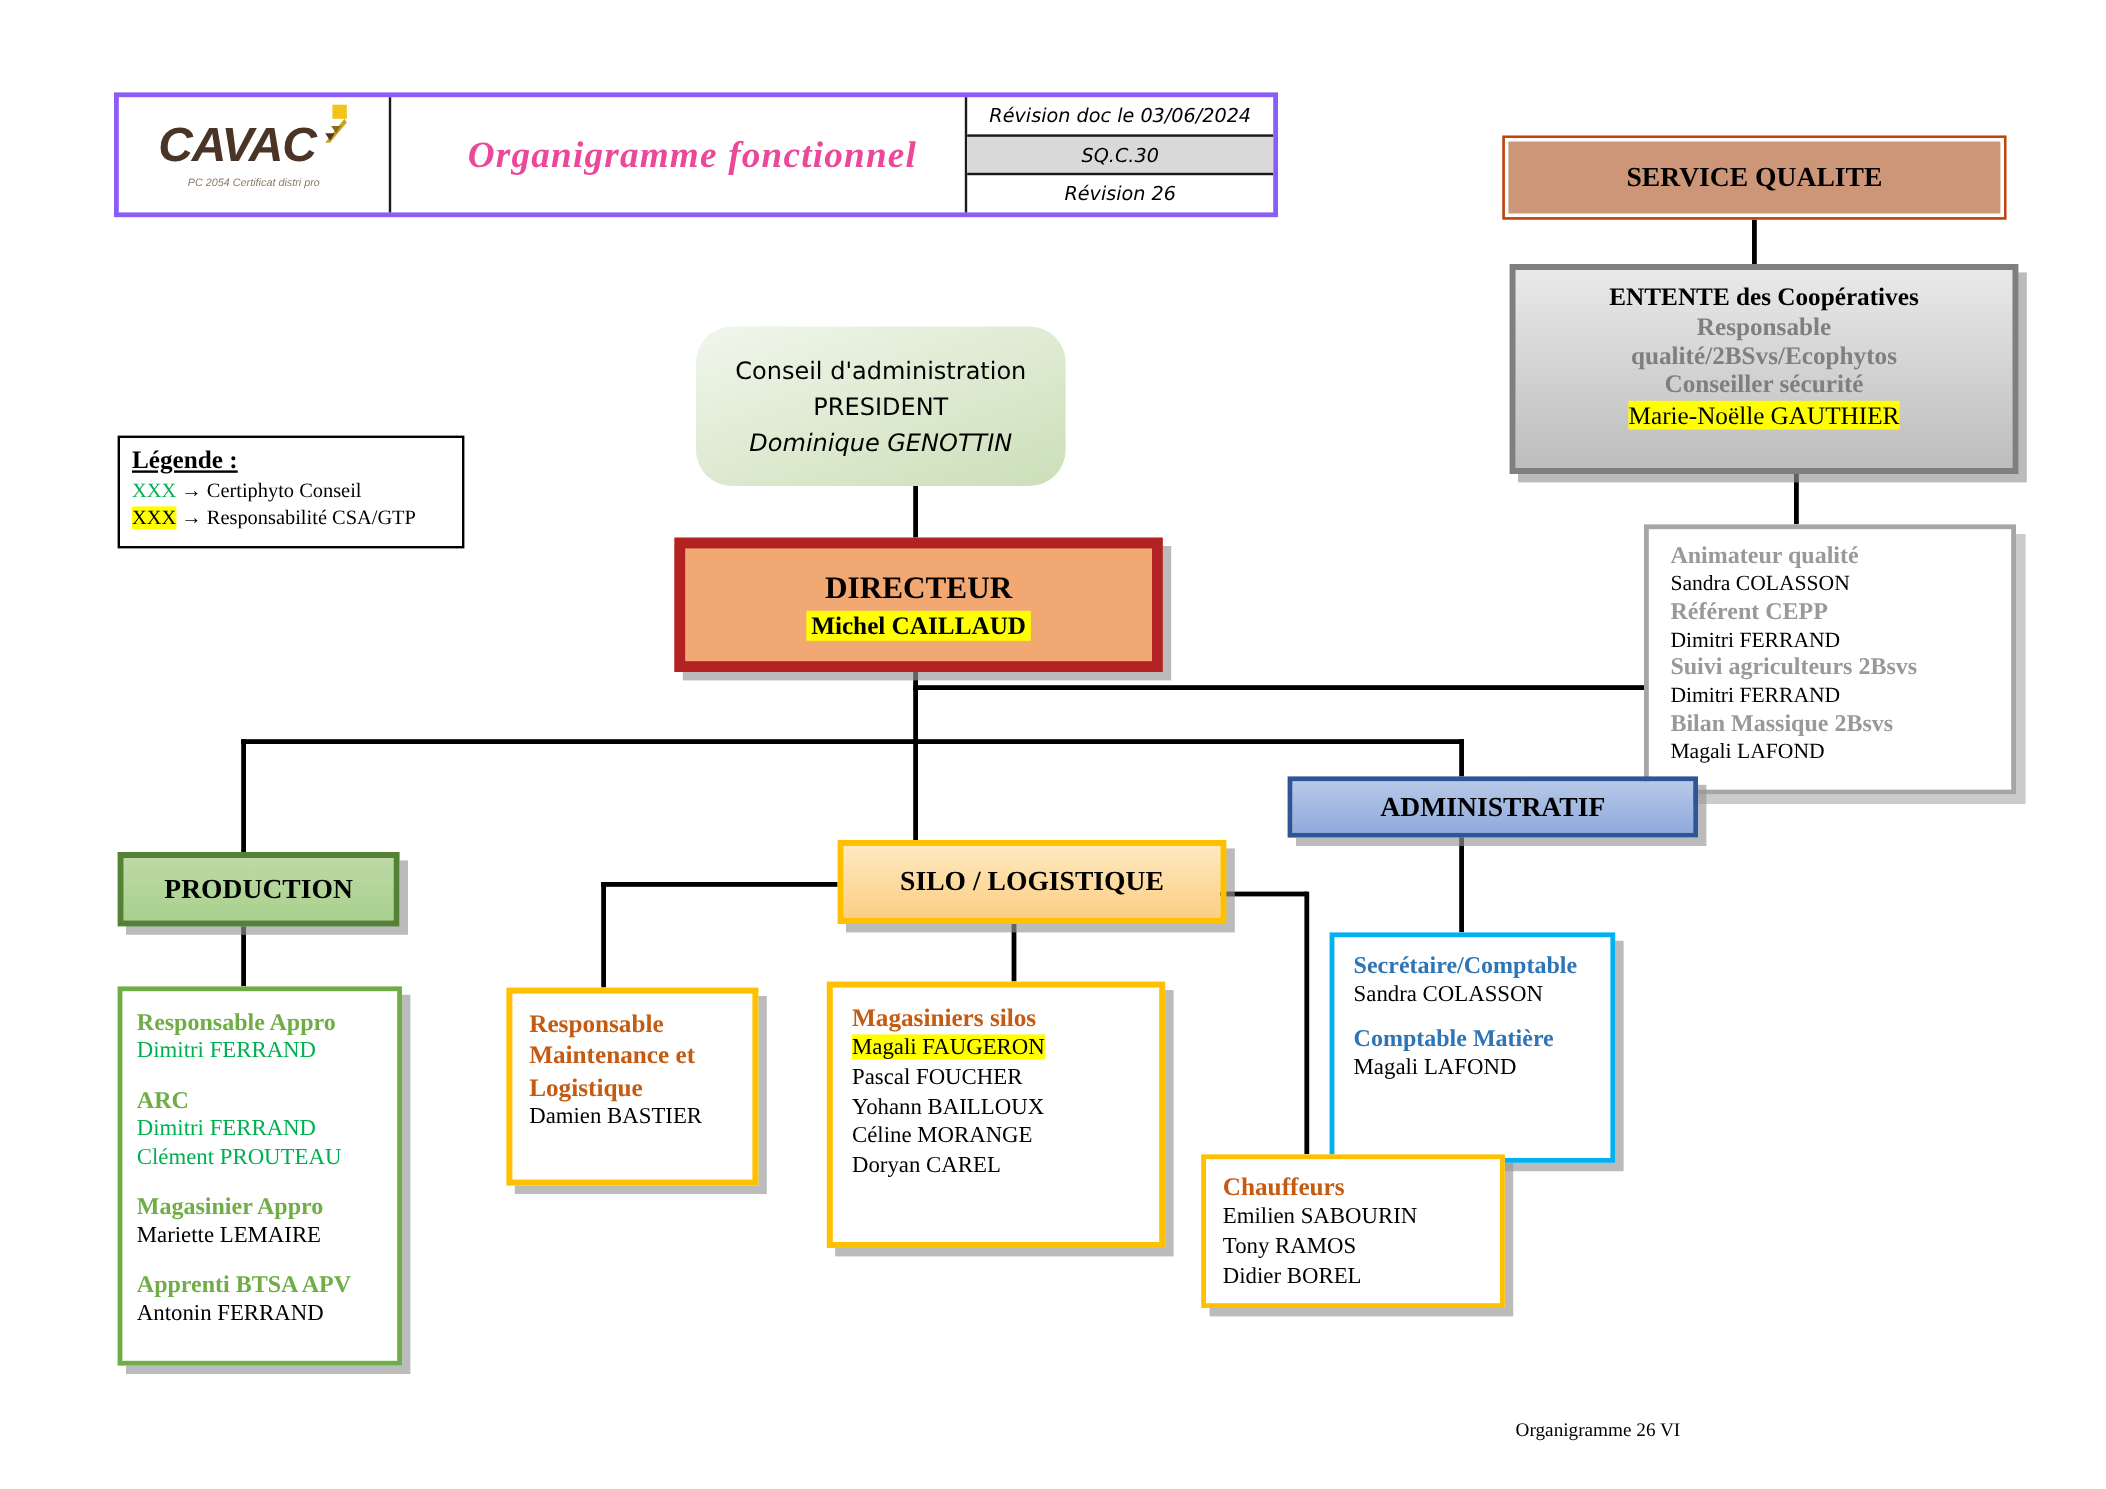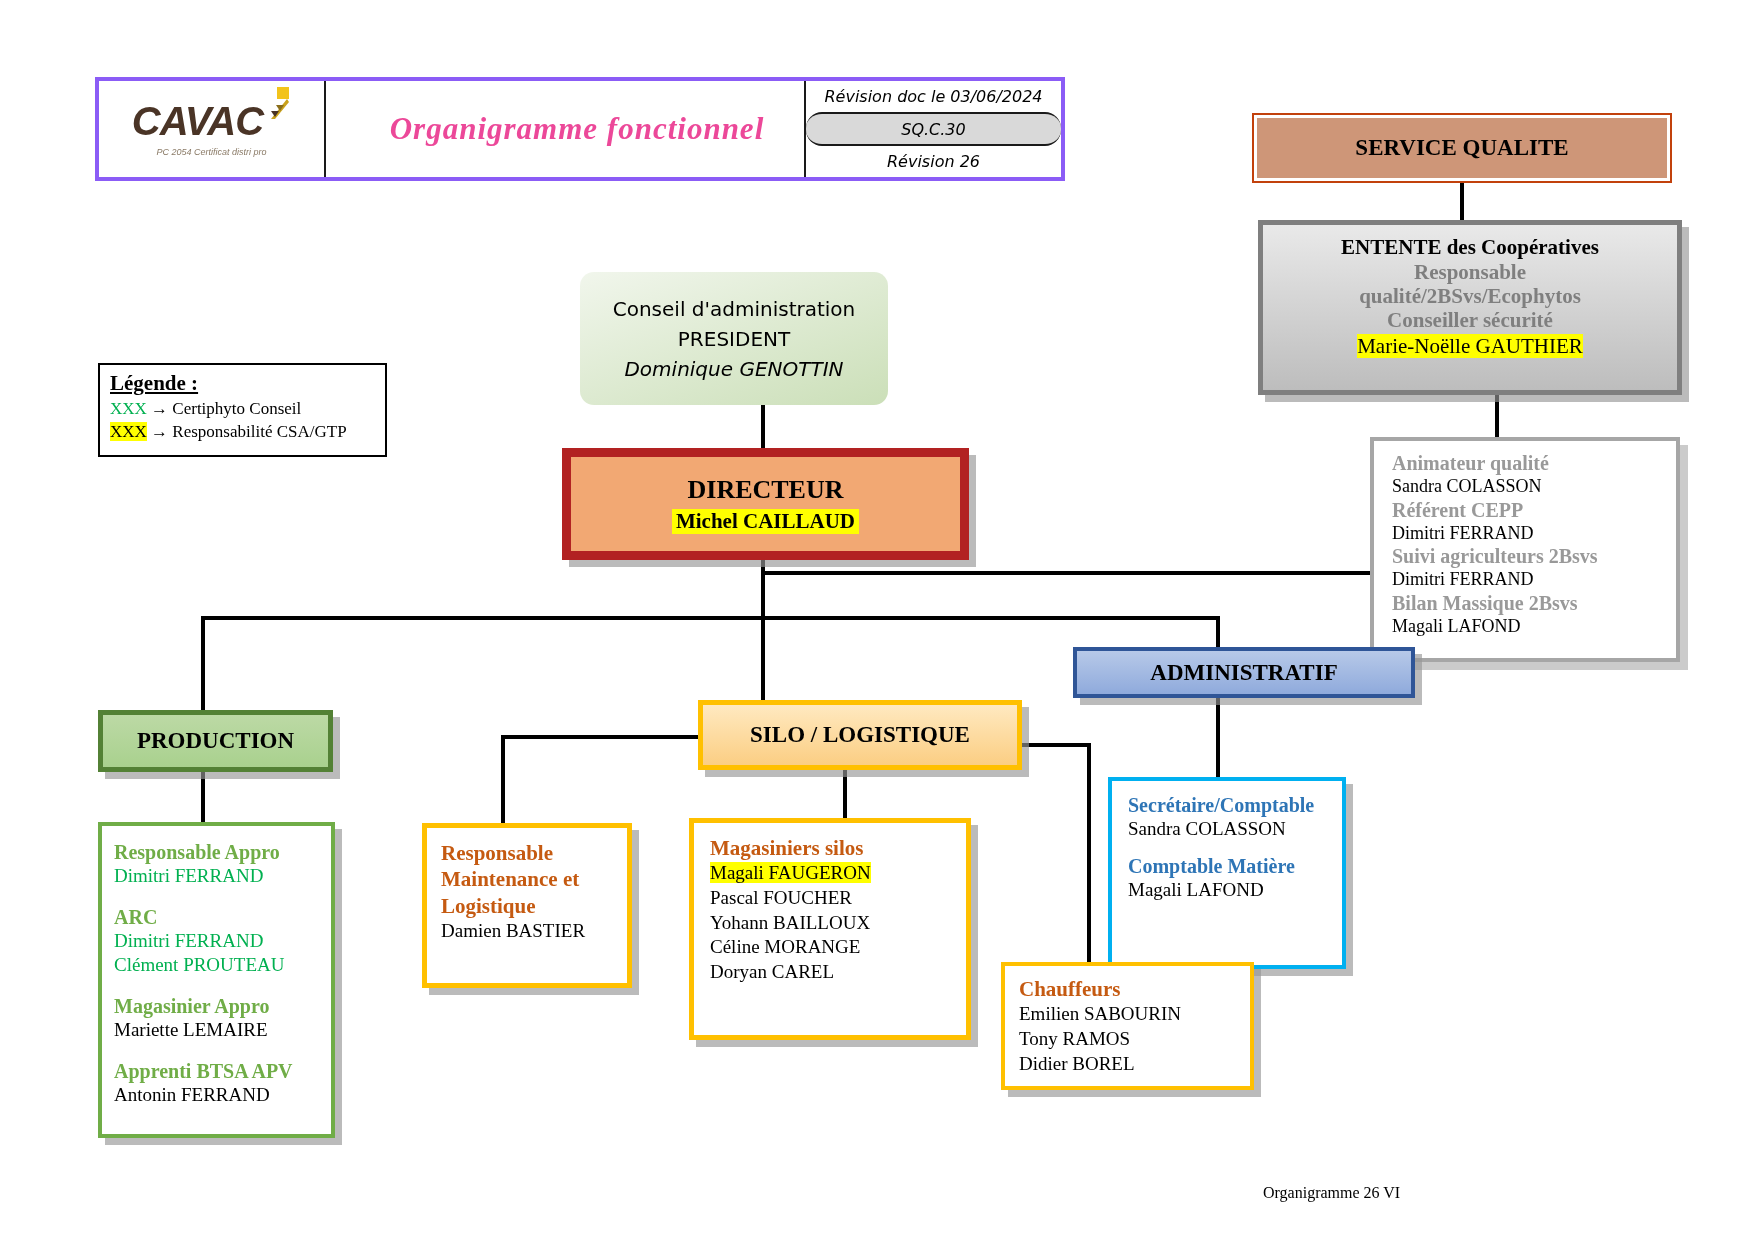--- a/index.html
+++ b/index.html
@@ -9,21 +9,21 @@
   .conn{position:absolute;background:#000;}
   
   .hdr{left:95px;top:77px;width:970px;height:104px;border:4px solid #8b5cf6;display:flex;background:#fff;font-style:italic;}
   .hdr-logo{width:225px;border-right:2px solid #1a1a1a;display:flex;flex-direction:column;align-items:center;justify-content:center;}
   .brand{font-family:"Liberation Sans",sans-serif;font-weight:900;font-size:40px;color:#4a3426;letter-spacing:-1px;line-height:1;display:flex;align-items:flex-start;}
   .brand-sub{font-family:"Liberation Sans",sans-serif;font-size:9px;color:#8a7a66;margin-top:6px;}
   .hdr-title{flex:1;display:flex;align-items:center;justify-content:center;
              font-weight:bold;font-size:31px;color:#ec4899;letter-spacing:1px;padding-left:24px;}
   .hdr-rev{width:255px;border-left:2px solid #1a1a1a;display:flex;flex-direction:column;
            font-family:"DejaVu Sans",sans-serif;font-size:16px;}
-  .hdr-rev>div{flex:1;display:flex;align-items:center;justify-content:center;border-radius:16px;}
+  .hdr-rev>div{flex:1;display:flex;align-items:center;justify-content:center;}
   .rev-mid{background:#d9d9d9;border-top:2px solid #1a1a1a;border-bottom:2px solid #1a1a1a;}
   
   .shadow{box-shadow:7px 7px 0 rgba(150,150,150,0.65);}
   .ctr{text-align:center;}
   .b-title{font-weight:bold;font-size:23px;}
   
   .svcq{left:1252px;top:113px;width:420px;height:70px;border:2px solid #c2410c;background:#ce9678;
         display:flex;align-items:center;justify-content:center;box-shadow:inset 0 0 0 3px #ffffff;}
   
   .entente{left:1258px;top:220px;width:424px;height:175px;border:5px solid #7f7f7f;
@@ -38,21 +38,21 @@
         padding:10px 0 0 18px;box-shadow:8px 8px 0 rgba(160,160,160,0.55);}
   .anim .r{font-weight:bold;font-size:20px;color:#999999;line-height:1.2;}
   .anim .n{font-size:18px;line-height:1.25;}
   
   .legend{left:98px;top:363px;width:289px;height:94px;border:2px solid #000;background:#fff;padding:6px 10px;}
   .legend .lt{font-weight:bold;font-size:21px;text-decoration:underline;}
   .legend .li{font-size:17px;margin-top:3px;}
   .mk-green{color:#00b050;}
   .mk-yel{background:#ffff00;}
   
-  .conseil{left:580px;top:272px;width:308px;height:133px;border-radius:14px;
+  .conseil{left:580px;top:272px;width:308px;height:133px;border-radius:30px;
            background:linear-gradient(160deg,#f1f6ec,#cbdfb8);
            font-family:"DejaVu Sans",sans-serif;font-size:20px;
            display:flex;flex-direction:column;align-items:center;justify-content:center;line-height:1.5;}
   
   .dir{left:562px;top:448px;width:407px;height:112px;border:9px solid #b22222;background:#f2a873;
        display:flex;flex-direction:column;align-items:center;justify-content:center;}
   .dir .t{font-weight:bold;font-size:26px;}
   .dir .n{font-weight:bold;font-size:21px;background:#ffff00;padding:0 4px;margin-top:4px;}
   
   .prod{left:98px;top:710px;width:235px;height:62px;border:5px solid #538135;

